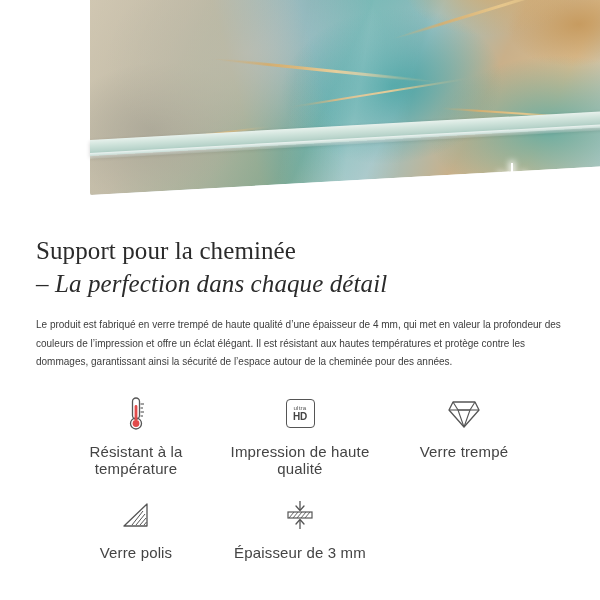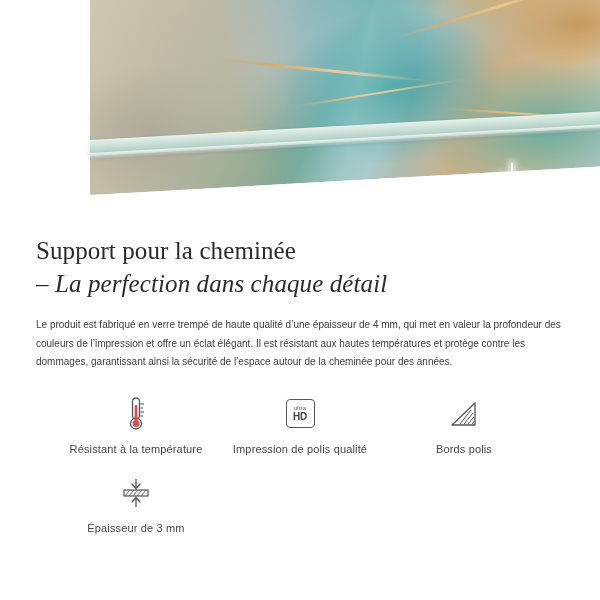--- a/index.html
+++ b/index.html
@@ -160,21 +160,21 @@
 
   .feature-icon {
     height: 40px;
     display: flex;
     align-items: center;
     justify-content: center;
   }
 
   .feature-label {
     margin-top: 9px;
-    font-size: 11px;
+    font-size: 15px;
     color: #444444;
     text-align: center;
     letter-spacing: 0.15px;
   }
 
   .ultrahd-box {
     width: 27px;
     height: 27px;
     border: 1.4px solid #555;
     border-radius: 4px;
@@ -239,36 +239,48 @@
         <div class="feature-label">Résistant à la température</div>
       </div>
 
       <div class="feature">
         <div class="feature-icon">
           <div class="ultrahd-box">
             <span class="u1">ultra</span>
             <span class="u2">HD</span>
           </div>
         </div>
-        <div class="feature-label">Impression de polis qualité</div>
-      </div>
-
-
+        <div class="feature-label">Impression de haute qualité</div>
+      </div>
+
+
+      <div class="feature">
+        <div class="feature-icon">
+          <svg width="36" height="32" viewBox="0 0 36 32">
+            <path d="M7 4 L29 4 L33 12 L18 29 L3 12 Z" fill="none" stroke="#555" stroke-width="1.3" stroke-linejoin="round"></path>
+            <path d="M3 12 L33 12" stroke="#555" stroke-width="1.1"></path>
+            <path d="M7 4 L12 12 L18 29" fill="none" stroke="#555" stroke-width="1.1"></path>
+            <path d="M29 4 L24 12 L18 29" fill="none" stroke="#555" stroke-width="1.1"></path>
+            <path d="M12 12 L24 12" stroke="#555" stroke-width="1.1"></path>
+          </svg>
+        </div>
+        <div class="feature-label">Verre trempé</div>
+      </div>
 
       <div class="feature">
         <div class="feature-icon">
           <svg width="32" height="32" viewBox="0 0 32 32">
             <path d="M4 27 L27 27 L27 5 Z" fill="none" stroke="#555" stroke-width="1.3" stroke-linejoin="round"></path>
             <line x1="12" y1="26" x2="23" y2="12" stroke="#555" stroke-width="1"></line>
             <line x1="16" y1="26" x2="25" y2="15" stroke="#555" stroke-width="1"></line>
             <line x1="20" y1="26" x2="26" y2="19" stroke="#555" stroke-width="1"></line>
             <line x1="24" y1="26" x2="26.5" y2="23" stroke="#555" stroke-width="1"></line>
           </svg>
         </div>
-        <div class="feature-label">Bords polis</div>
+        <div class="feature-label">Verre polis</div>
       </div>
 
       <div class="feature">
         <div class="feature-icon">
           <svg width="34" height="34" viewBox="0 0 34 34">
             <line x1="17" y1="3" x2="17" y2="11" stroke="#555" stroke-width="1.3"></line>
             <path d="M13 8 L17 12.5 L21 8" fill="none" stroke="#555" stroke-width="1.3" stroke-linecap="round" stroke-linejoin="round"></path>
             <rect x="5" y="14" width="24" height="6" fill="none" stroke="#555" stroke-width="1.2"></rect>
             <line x1="6" y1="20" x2="11" y2="14" stroke="#555" stroke-width="0.9"></line>
             <line x1="10" y1="20" x2="15" y2="14" stroke="#555" stroke-width="0.9"></line>

